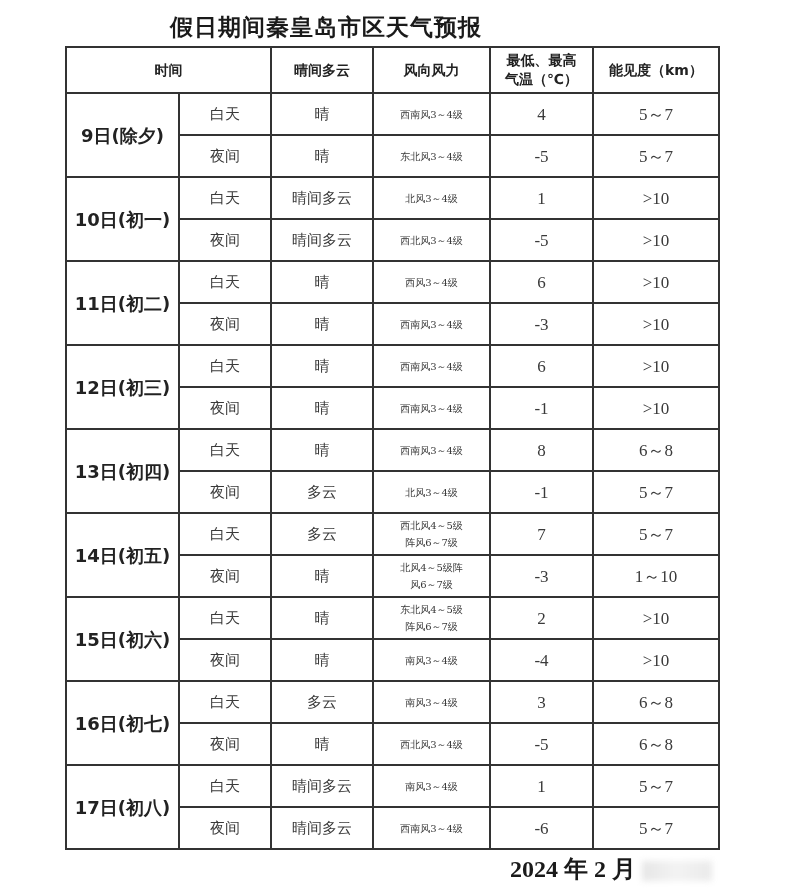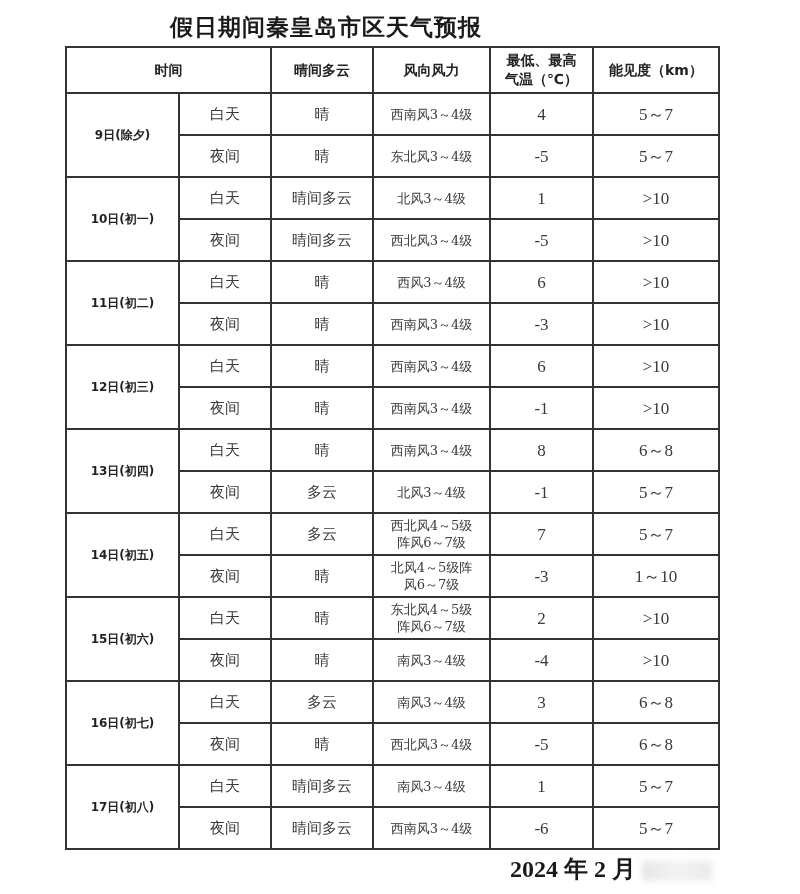--- a/index.html
+++ b/index.html
@@ -8,22 +8,22 @@
   .title { position:absolute; left:0; top:12px; width:652px; text-align:center;
            font-size:23px; font-weight:bold; letter-spacing:1px; color:#1a1a1a;
            font-family:"DejaVu Sans", sans-serif; }
   table { position:absolute; left:65px; top:46px; width:653px; border-collapse:collapse;
           table-layout:fixed; }
   td, th { border:2px solid #333; text-align:center; vertical-align:middle; padding:0;
            font-size:15px; color:#3a3a3a; font-weight:normal; }
   th { height:44px; font-size:14px; font-weight:bold; color:#222;
        font-family:"DejaVu Sans", sans-serif; line-height:19px; }
   td { height:40px; line-height:17px; }
-  td.date { font-weight:bold; color:#222; font-size:12px; font-family:"DejaVu Sans", sans-serif; }
-  td.wind { font-size:13px; }
+  td.date { font-weight:bold; color:#222; font-size:18px; font-family:"DejaVu Sans", sans-serif; }
+  td.wind { font-size:10px; }
   td.num { font-family:"Liberation Serif", serif; font-size:17px; }
   .footer { position:absolute; left:510px; top:853px; font-size:24px; font-weight:bold;
             color:#1a1a1a; font-family:"Liberation Serif", serif; }
   .blur { display:inline-block; width:70px; height:20px; vertical-align:middle;
           background:linear-gradient(90deg,#e6e6e6,#f3f3f3,#eaeaea); filter:blur(3px);
           margin-left:6px; }
 </style>
 </head>
 <body>
 

